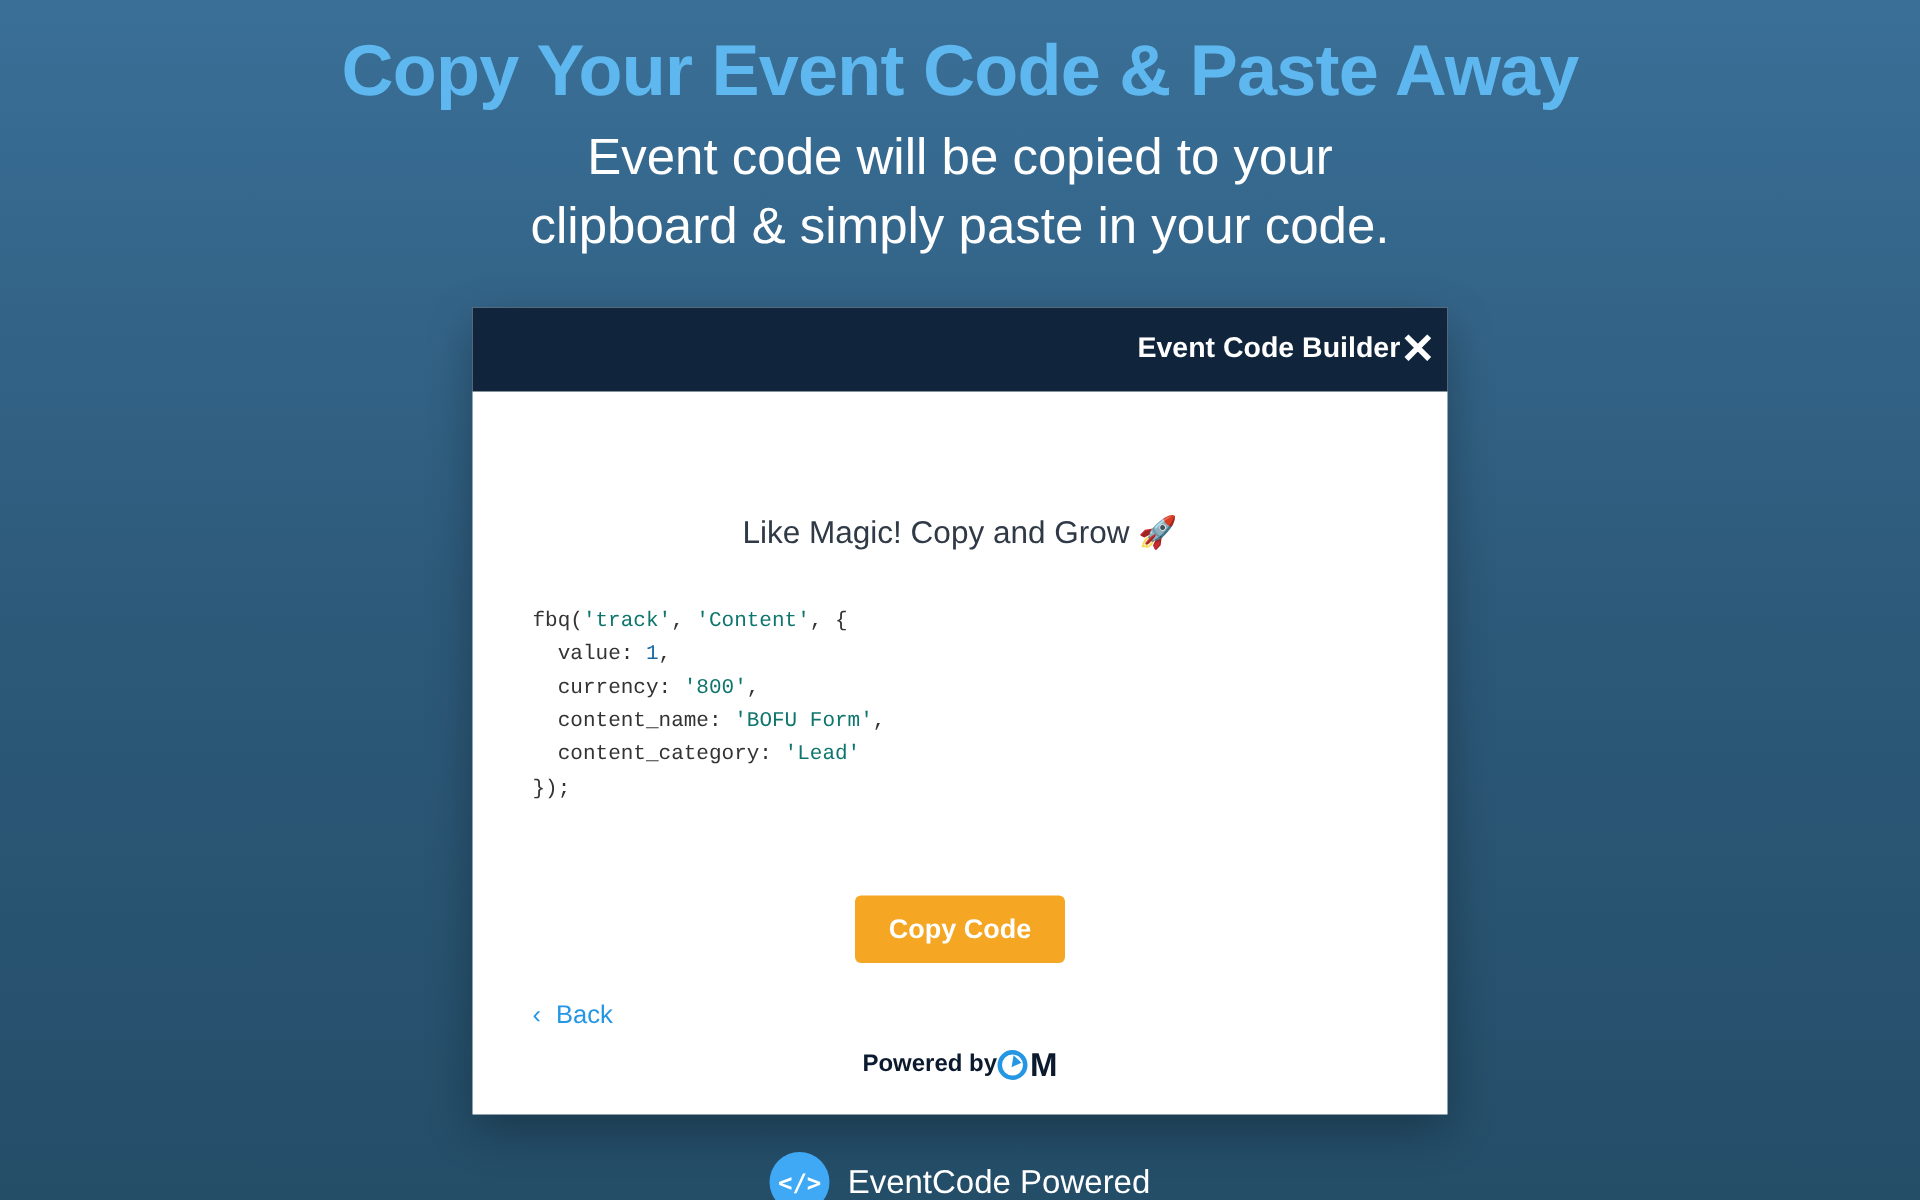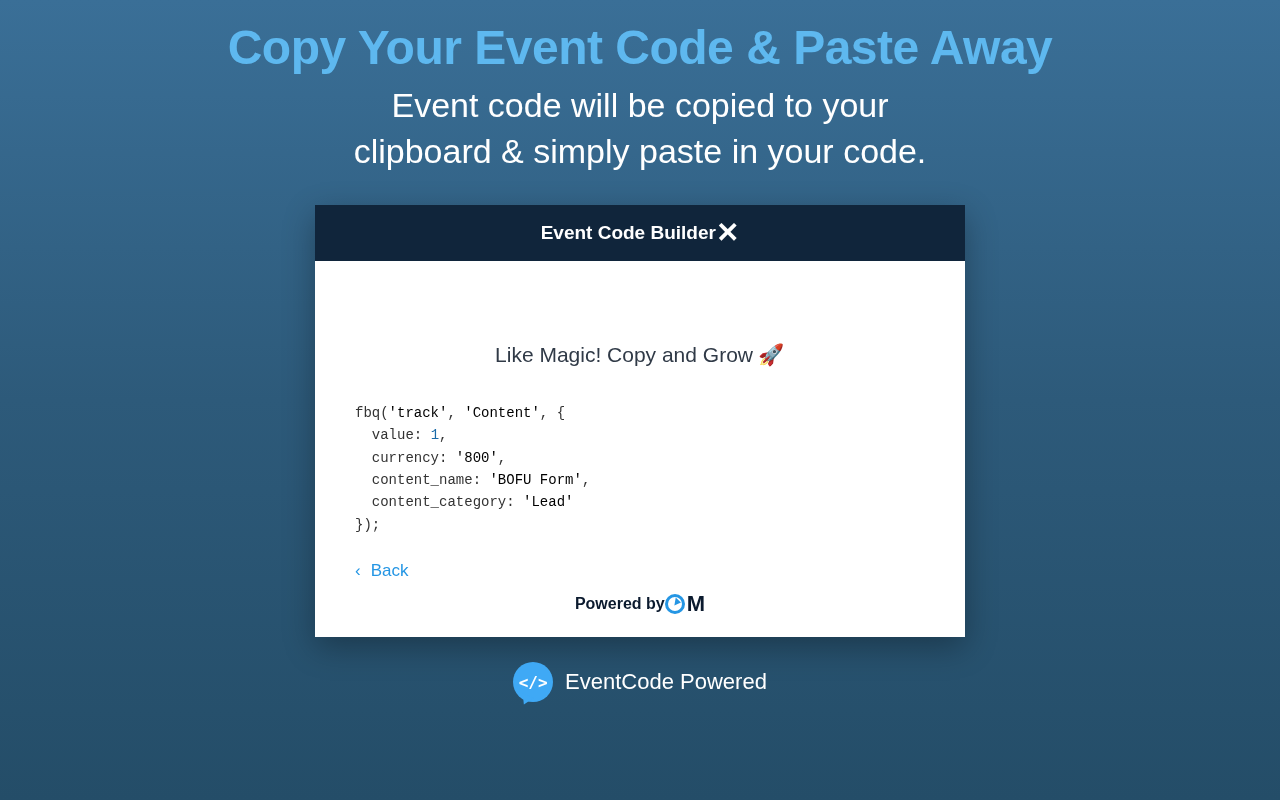--- a/index.html
+++ b/index.html
@@ -33,23 +33,23 @@
     }
     .modal-container {
       width: 650px;
       margin: 30px auto 0;
       background: #ffffff;
       box-shadow: 0 10px 30px rgba(0,0,0,0.3);
     }
     .modal-header {
       background: #10253b;
       color: #ffffff;
-      padding: 14px 28px;
-      display: flex;
-      justify-content: center;
+      padding: 14px 8px;
+      display: flex;
+      justify-content: flex-end;
       align-items: center;
     }
     .modal-title {
       font-size: 19px;
       font-weight: 600;
     }
     .close-button {
       color: #ffffff;
       font-size: 28px;
       font-weight: 700;
@@ -68,21 +68,21 @@
     }
     .code-block {
       text-align: left;
       font-family: 'Courier New', monospace;
       font-size: 14px;
       line-height: 1.6;
       margin-top: 35px;
       color: #333;
       white-space: pre;
     }
-    .code-red { color: #000000; }
+    .code-red { color: #0f766e; }
     .code-blue { color: #1a6aa8; }
     .copy-button {
       display: inline-block;
       background: #f5a623;
       color: #ffffff;
       font-size: 18px;
       font-weight: 600;
       padding: 12px 22px;
       border-radius: 4px;
       cursor: pointer;
@@ -195,20 +195,21 @@
     <span class="close-button">✕</span>
   </div>
   <div class="modal-body">
     <div class="magic-text">Like Magic! Copy and Grow 🚀</div>
     <div class="code-block"><span>fbq(</span><span class="code-red">'track'</span>, <span class="code-red">'Content'</span><span>, {</span>
   <span>value</span>: <span class="code-blue">1</span>,
   <span>currency</span>: <span class="code-red">'800'</span>,
   <span>content_name</span>: <span class="code-red">'BOFU Form'</span>,
   <span>content_category</span>: <span class="code-red">'Lead'</span>
 <span>});</span></div>
+    <button class="copy-button">Copy Code</button>
   </div>
   <div class="modal-footer">
     <div class="back-link">
       <span>‹</span>
       <span>Back</span>
     </div>
     <div class="powered-by">
       <span>Powered by</span>
       <span class="om-logo">
         <span class="om-circle"></span>

